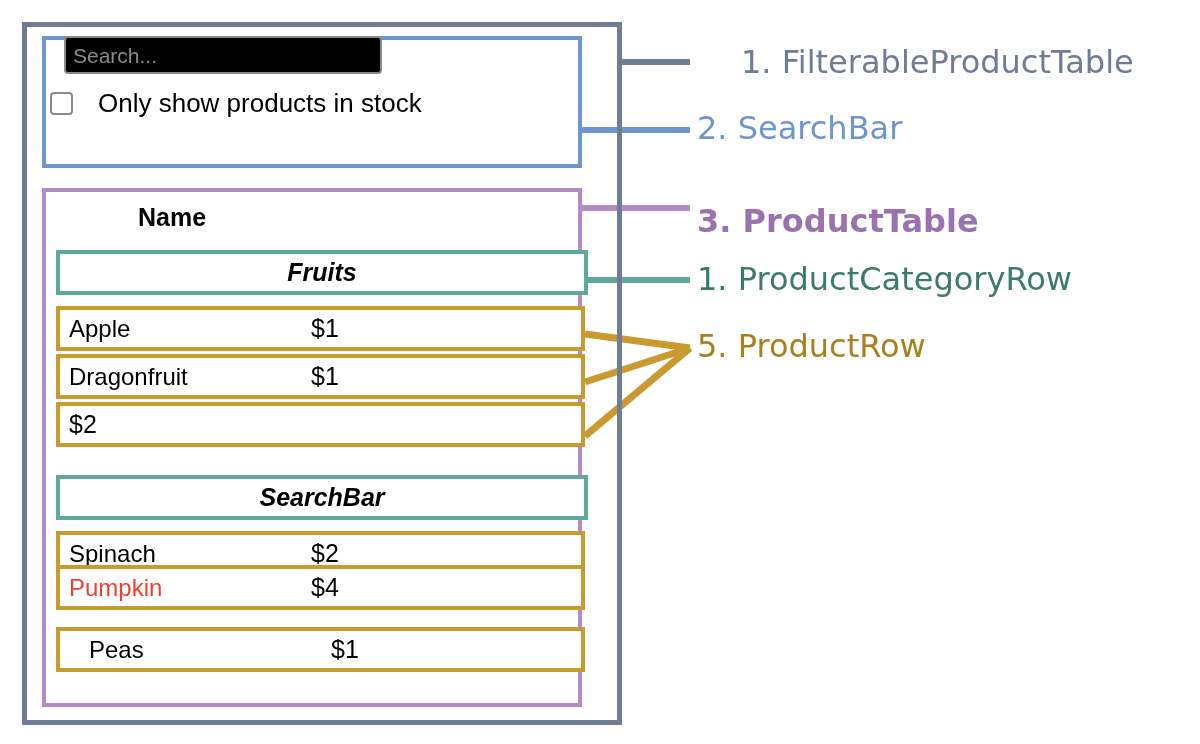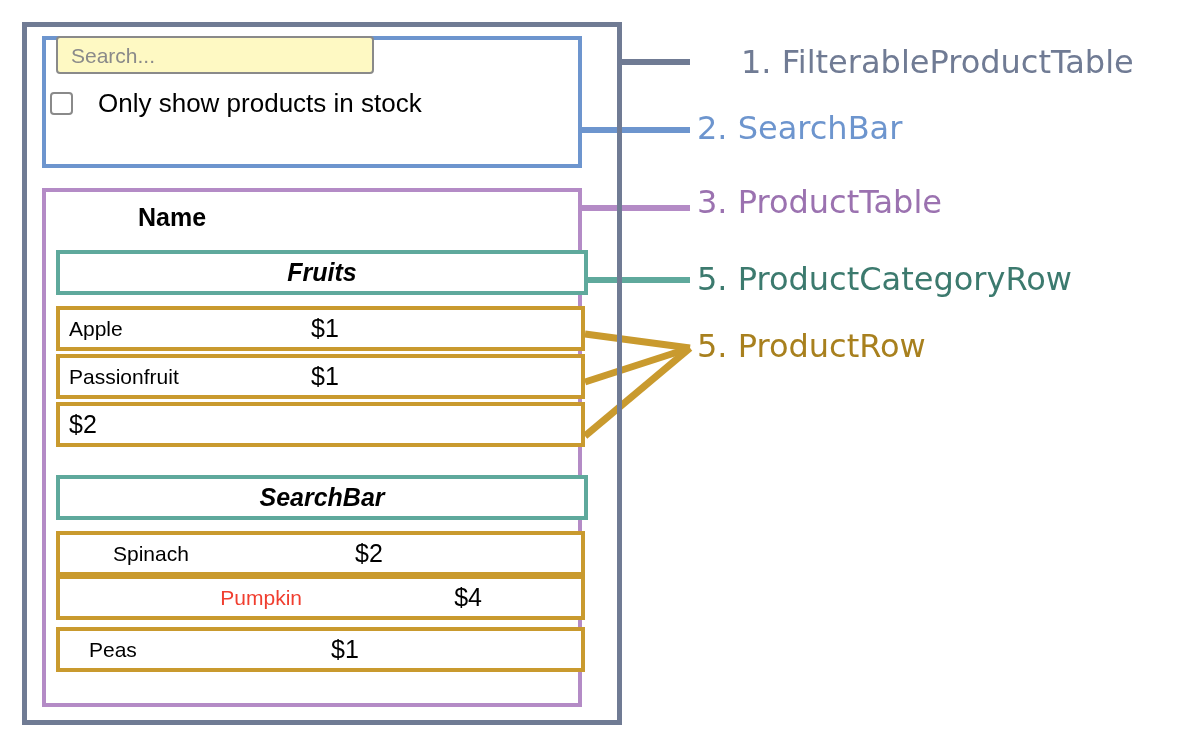--- a/index.html
+++ b/index.html
@@ -46,28 +46,28 @@
   #product-table {
     left: 42px;  top: 188px;
     width: 540px; height: 519px;
     border: 4px solid #B48BC6;
   }
 
   
   #search-input {
     position: absolute;
     box-sizing: border-box;
-    left: 56px;  top: 36px;
+    left: 64px;  top: 36px;
     width: 318px; height: 38px;
     border: 2px solid #8A8A8A;
     border-radius: 4px;
-    background: #fef9c3;
-    display: flex;
-    align-items: center;
-    padding-left: 13px;
+    background: #000000;
+    display: flex;
+    align-items: center;
+    padding-left: 7px;
     font-size: 21px;
     color: #8A8A8A;
     font-family: "Liberation Sans", sans-serif;
   }
   #search-input .ph { line-height: 1; }
 
   #stock-filter-row {
     position: absolute;
     left: 50px;  top: 86px;
     height: 34px;
@@ -139,21 +139,21 @@
     width: 529px;
     height: 45px;
     border: 4px solid #C99A2E;
     background: #ffffff;
     display: flex;
     align-items: center;
   }
   .product-row .p-name {
     width: 242px;
     padding-left: 9px;
-    font-size: 21px;
+    font-size: 24px;
     color: #000000;
     line-height: 1;
     box-sizing: border-box;
   }
   .product-row .p-name.out-of-stock { color: #F03E2F; }
   .product-row .p-price {
     width: 180px;
     padding-left: 9px;
     font-size: 25px;
     color: #000000;
@@ -166,21 +166,21 @@
     position: absolute;
     left: 697px;
     font-size: 32px;
     font-family: "DejaVu Sans", sans-serif;
     font-weight: 400;
     white-space: nowrap;
     line-height: 1;
   }
   #legend-1 { top: 46px;  color: #707B94; margin-left: 44px; }
   #legend-2 { top: 112px; color: #6D95CE; }
-  #legend-3 { top: 186px; color: #9B72B0; }
+  #legend-3 { top: 205px; color: #9B72B0; font-weight: bold; }
   #legend-4 { top: 263px; color: #3C7A6E; }
   #legend-5 { top: 330px; color: #A8801E; }
 </style>
 </head>
 <body>
 
 <svg id="connectors" viewBox="0 0 1200 744" width="1200" height="744">
 
   <line x1="622" y1="62" x2="690" y2="62" stroke="#707B94" stroke-width="6"></line>
 
@@ -219,46 +219,46 @@
   <div class="category-row" style="top:62px;">
     <span class="cat-label">Fruits</span>
   </div>
 
   <div class="product-row" style="top:118px;">
     <span class="p-name">Apple</span>
     <span class="p-price">$1</span>
   </div>
 
   <div class="product-row" style="top:166px;">
-    <span class="p-name">Passionfruit</span>
+    <span class="p-name">Dragonfruit</span>
     <span class="p-price">$1</span>
   </div>
 
   <div class="product-row" style="top:214px;">
     <span class="p-price">$2</span>
   </div>
 
   <div class="category-row" style="top:287px;">
     <span class="cat-label">SearchBar</span>
   </div>
 
-  <div class="product-row" style="top:343px;padding-left:44px;">
+  <div class="product-row" style="top:343px;">
     <span class="p-name">Spinach</span>
     <span class="p-price">$2</span>
   </div>
 
-  <div class="product-row" style="top:387px;text-align:right;">
+  <div class="product-row" style="top:377px;">
     <span class="p-name out-of-stock">Pumpkin</span>
     <span class="p-price">$4</span>
   </div>
 
   <div class="product-row" style="top:439px;padding-left:20px;">
     <span class="p-name">Peas</span>
     <span class="p-price">$1</span>
   </div>
 
 </div>
 
 <div class="legend-item" id="legend-1">1. FilterableProductTable</div>
 <div class="legend-item" id="legend-2">2. SearchBar</div>
 <div class="legend-item" id="legend-3">3. ProductTable</div>
-<div class="legend-item" id="legend-4">5. ProductCategoryRow</div>
+<div class="legend-item" id="legend-4">1. ProductCategoryRow</div>
 <div class="legend-item" id="legend-5">5. ProductRow</div>
 
 </body></html>

